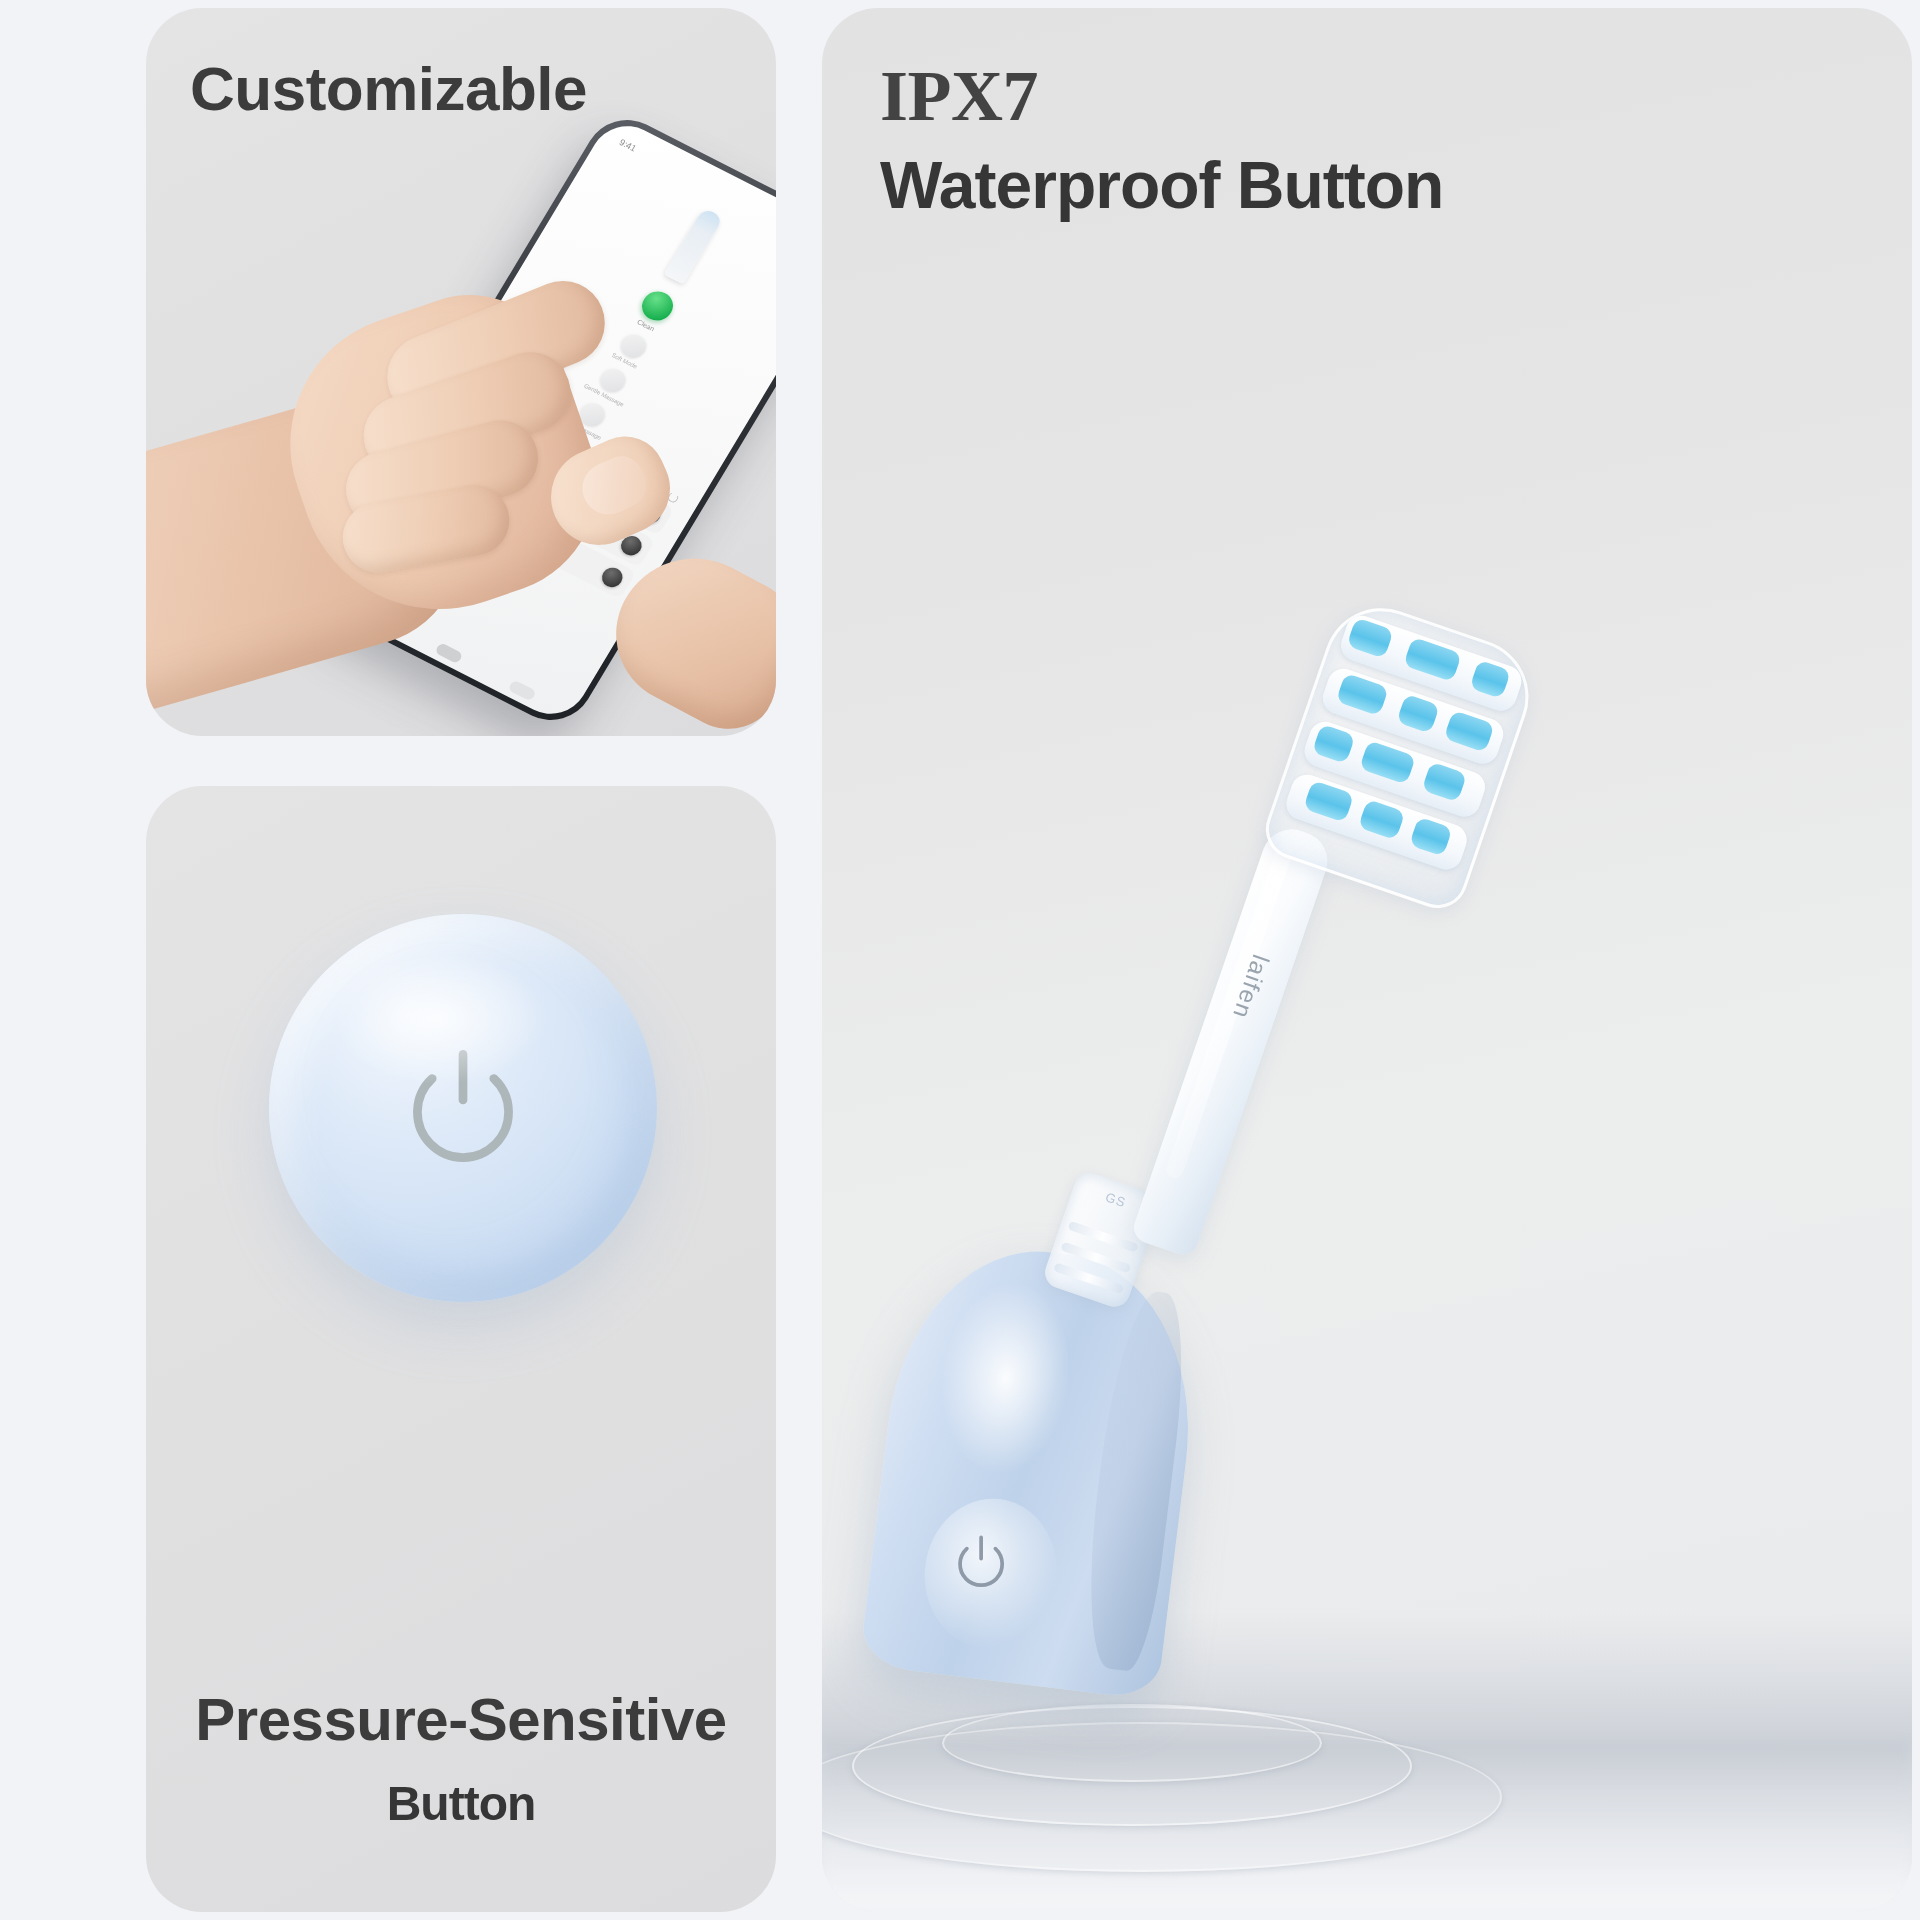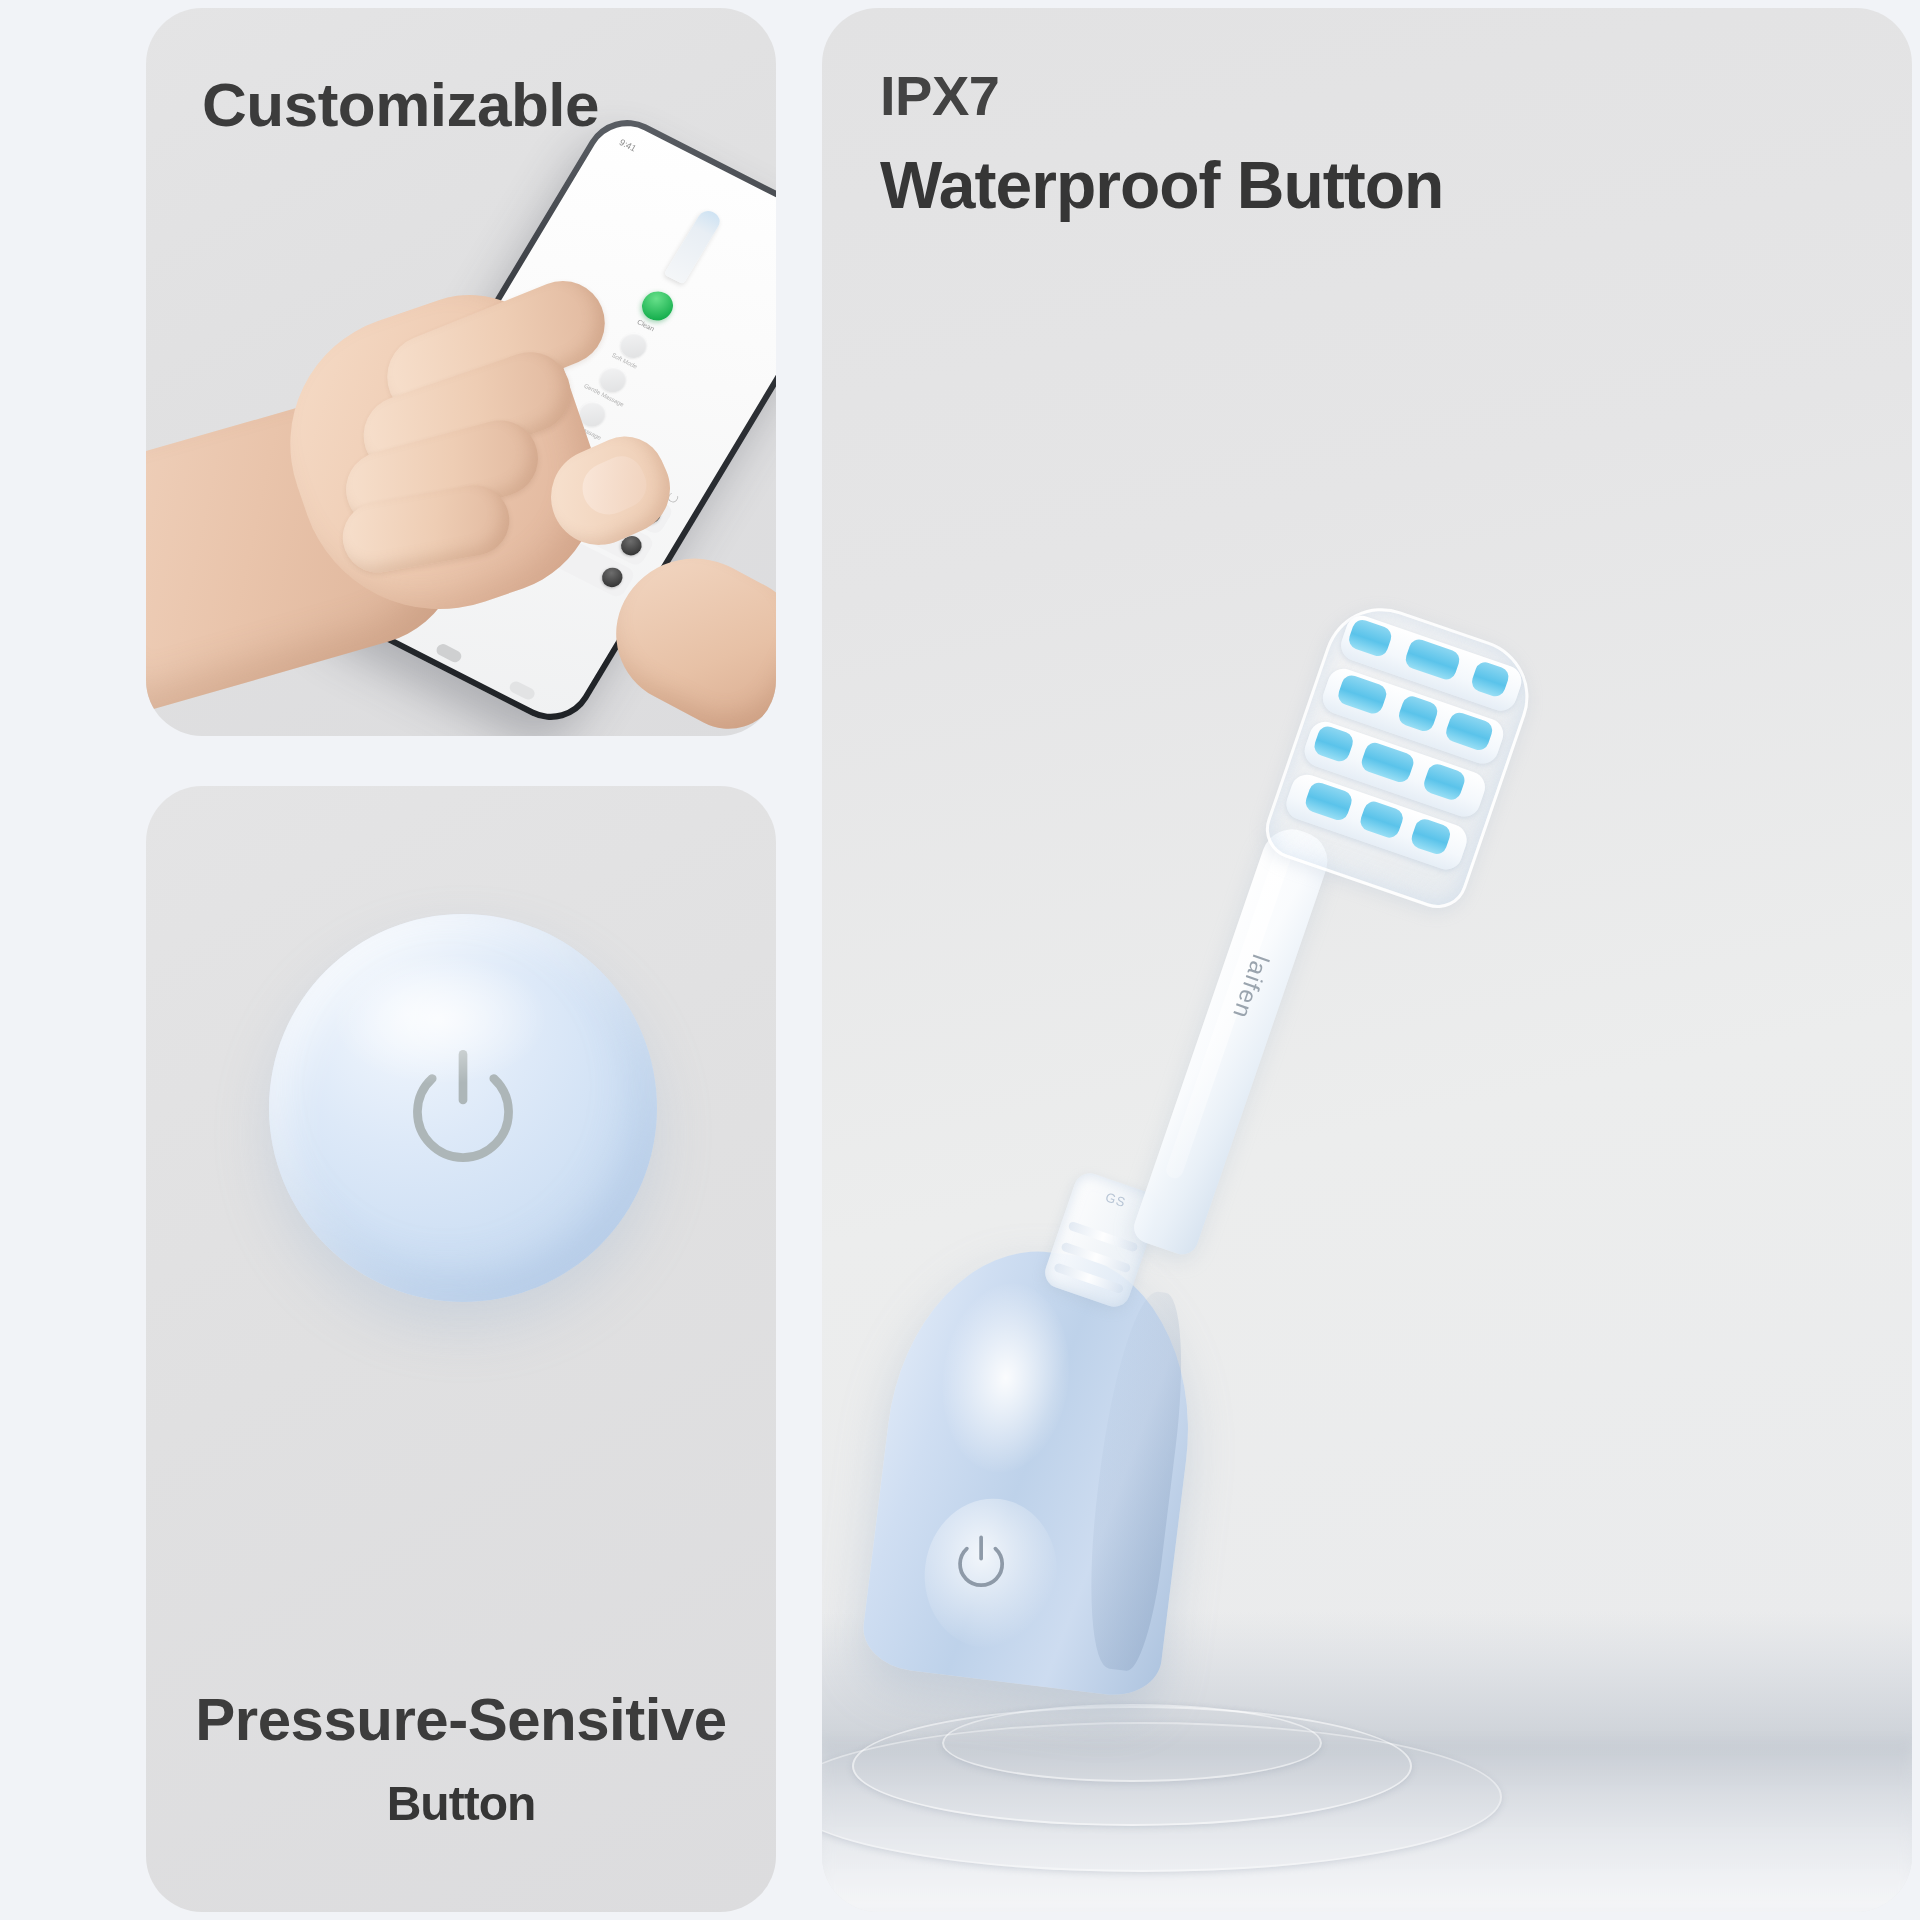--- a/index.html
+++ b/index.html
@@ -33,26 +33,26 @@
     letter-spacing: -0.5px;
     white-space: nowrap;
   }
   .line-fat {
     font-weight: 900;
     color: #363636;
     letter-spacing: -1px;
     white-space: nowrap;
   }
 
-  #app-head   { left: 56px; top: 44px; margin-top: 16px; }
+  #app-head   { left: 44px; top: 44px; }
   #app-head .line-thin { font-size: 62px; line-height: 74px; }
   #app-head .line-fat  { font-size: 76px; line-height: 86px; }
 
   #ipx-head   { left: 58px; top: 40px; }
-  #ipx-head .line-thin { font-size: 56px; line-height: 96px; font-weight: 600; color: #434343; }
+  #ipx-head .line-thin { font-size: 72px; line-height: 96px; font-weight: 600; color: #434343; font-family: Liberation Serif, serif; }
   #ipx-head .line-fat  { font-size: 66px; line-height: 82px; font-weight: 800; }
 
   #btn-foot   { left: 0; right: 0; bottom: 62px; text-align: center; }
   #btn-foot .line-thin { font-size: 60px; line-height: 76px; }
   #btn-foot .line-fat  { font-size: 48px; line-height: 92px; }
 
   
   #hand-scene {
     position: absolute; left: 0; top: 0; width: 100%; height: 100%;
   }

